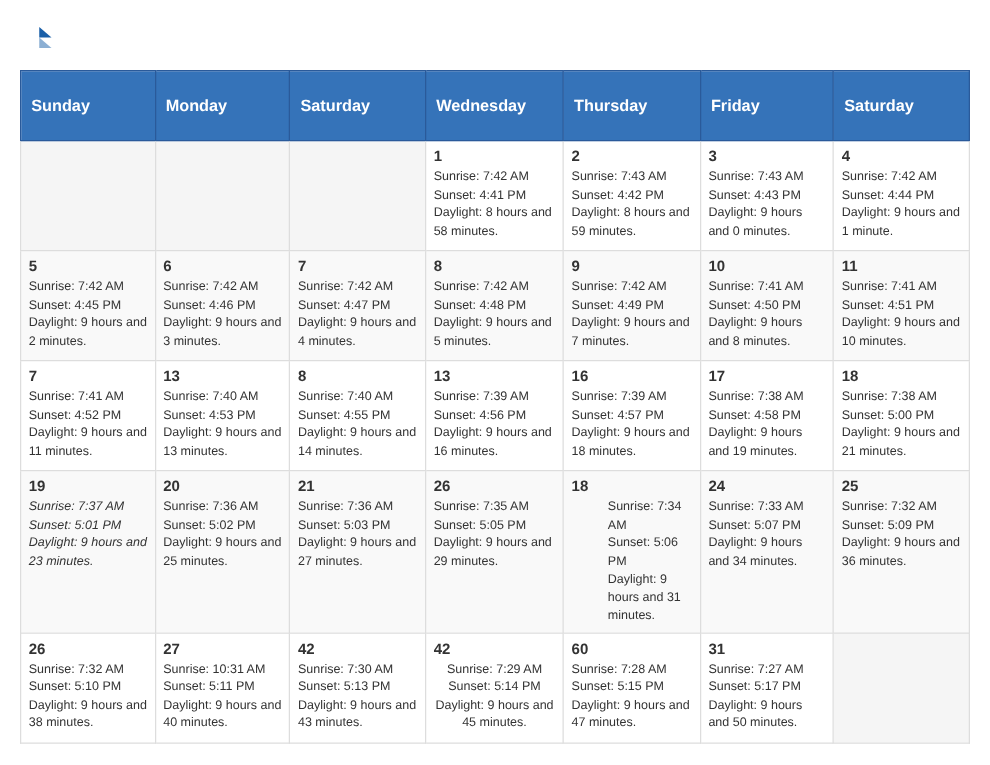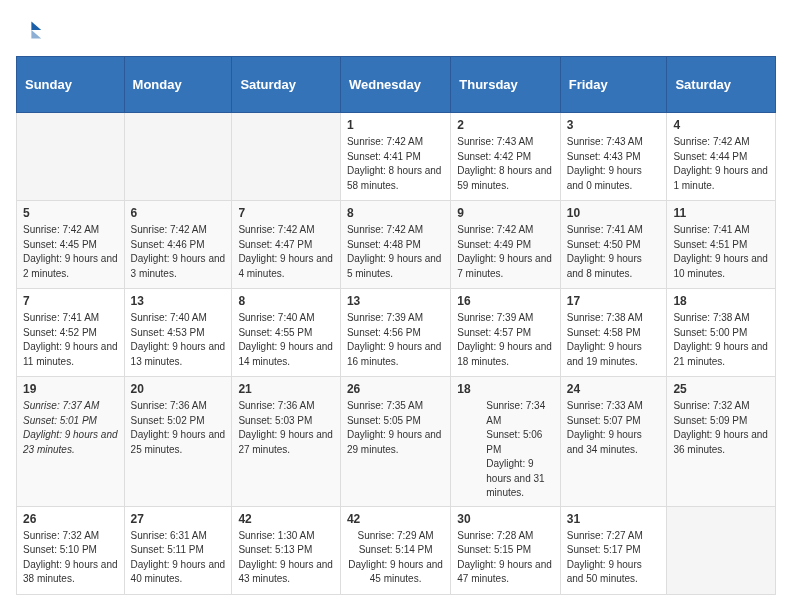--- a/index.html
+++ b/index.html
@@ -284,38 +284,38 @@
       </tr>
       <tr class="week-row">
         <td>
           <span class="day-number">26</span>
           <div class="day-info" style="white-space: pre-line;">Sunrise: 7:32 AM
 Sunset: 5:10 PM
 Daylight: 9 hours and 38 minutes.</div>
         </td>
         <td>
           <span class="day-number">27</span>
-          <div class="day-info" style="white-space: pre-line;">Sunrise: 6:31 AM
+          <div class="day-info" style="white-space: pre-line;">Sunrise: 10:31 AM
 Sunset: 5:11 PM
 Daylight: 9 hours and 40 minutes.</div>
         </td>
         <td>
           <span class="day-number">42</span>
-          <div class="day-info" style="white-space: pre-line;">Sunrise: 1:30 AM
+          <div class="day-info" style="white-space: pre-line;">Sunrise: 7:30 AM
 Sunset: 5:13 PM
 Daylight: 9 hours and 43 minutes.</div>
         </td>
         <td>
           <span class="day-number">42</span>
           <div class="day-info" style="white-space: pre-line; text-align: center;">Sunrise: 7:29 AM
 Sunset: 5:14 PM
 Daylight: 9 hours and 45 minutes.</div>
         </td>
         <td>
-          <span class="day-number">30</span>
+          <span class="day-number">60</span>
           <div class="day-info" style="white-space: pre-line;">Sunrise: 7:28 AM
 Sunset: 5:15 PM
 Daylight: 9 hours and 47 minutes.</div>
         </td>
         <td>
           <span class="day-number">31</span>
           <div class="day-info" style="white-space: pre-line;">Sunrise: 7:27 AM
 Sunset: 5:17 PM
 Daylight: 9 hours and 50 minutes.</div>
         </td>

